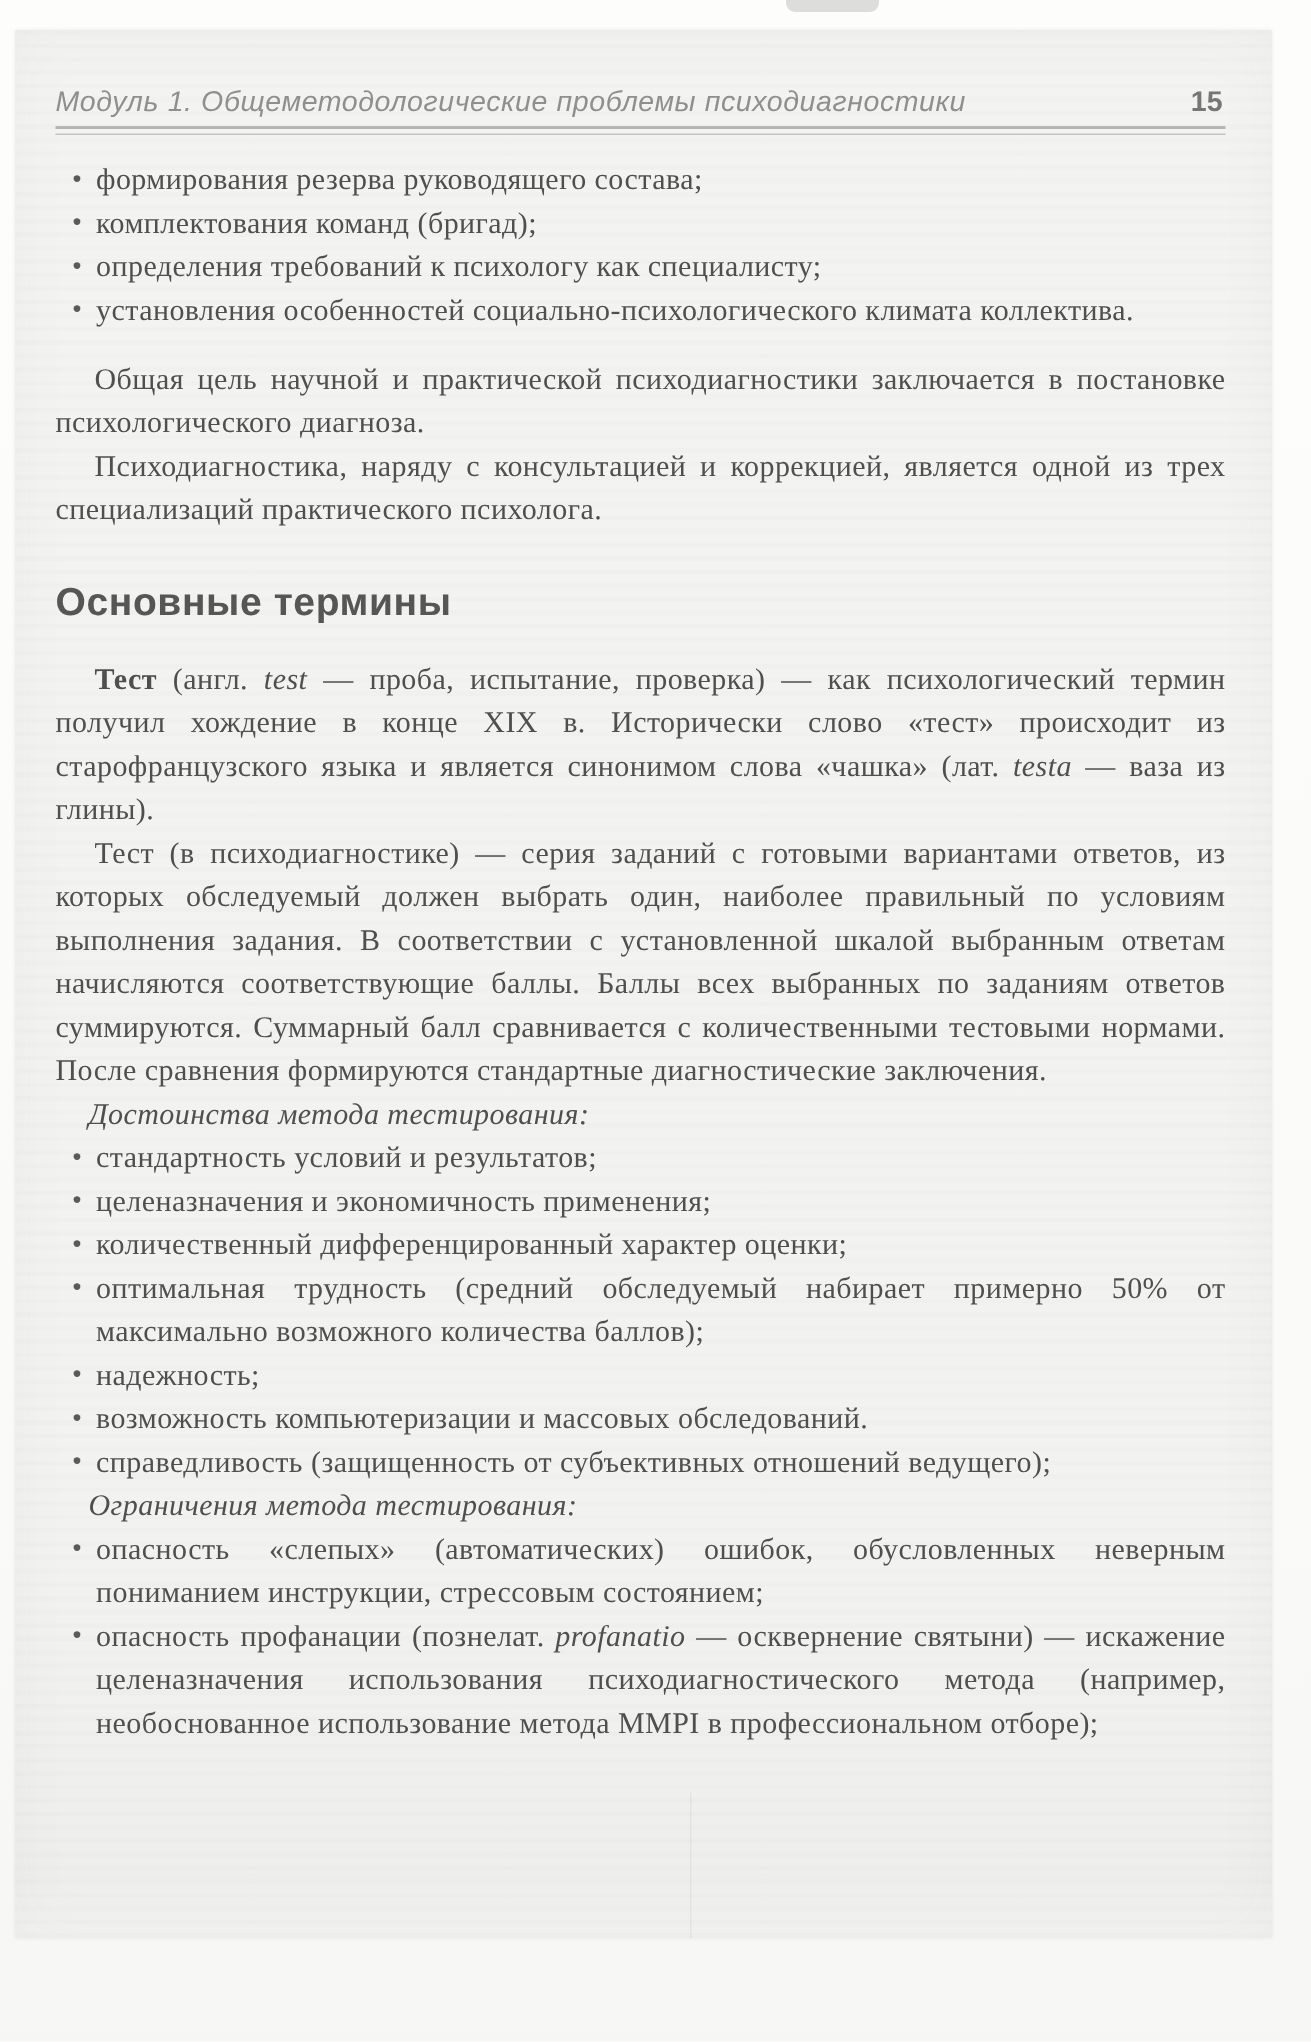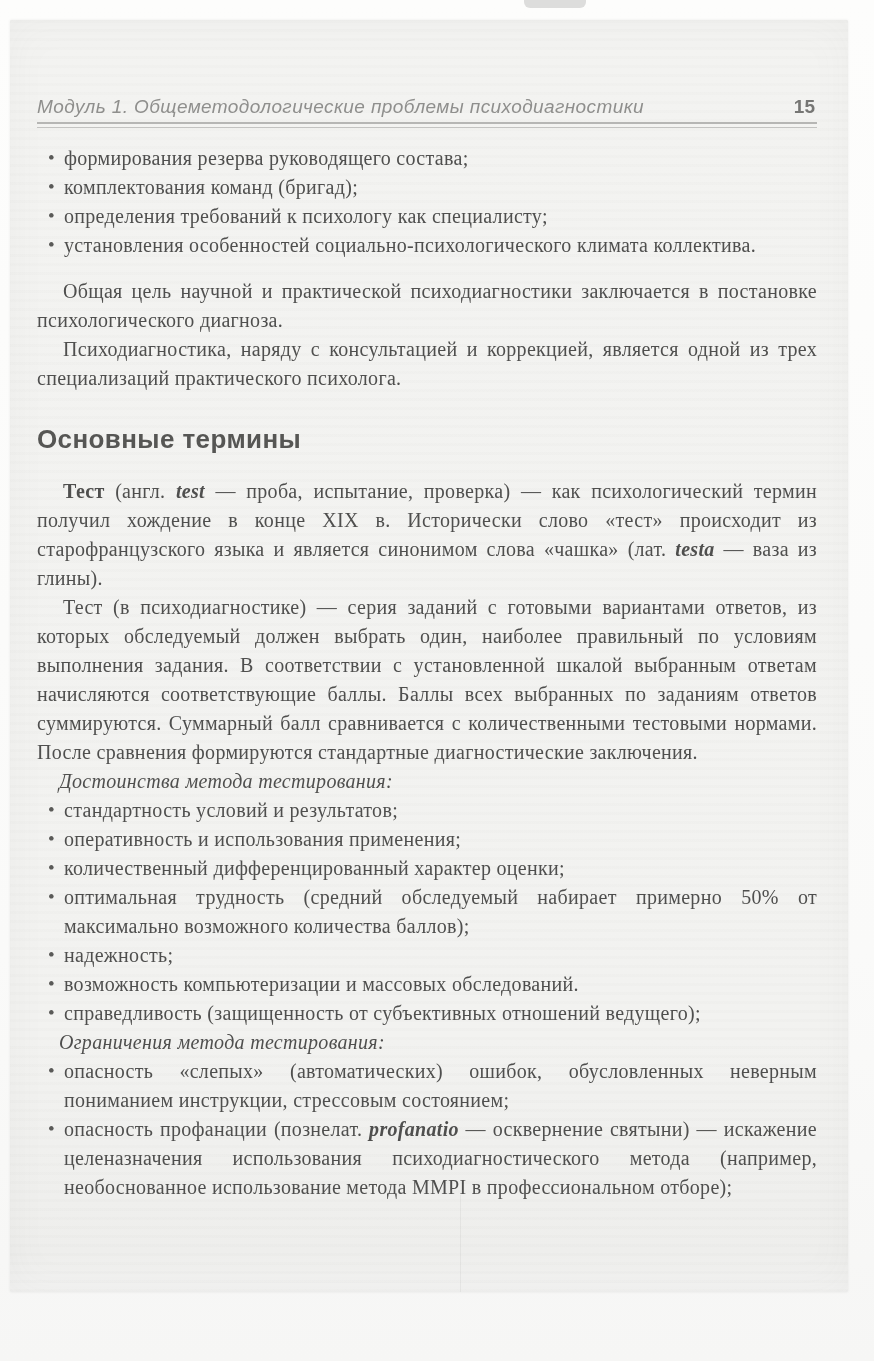--- a/index.html
+++ b/index.html
@@ -53,21 +53,21 @@
     border-radius: 0 0 6px 6px;
     opacity: 0.85;
   }
   .column {
     position: relative;
     margin-left: 27px;
     width: 780px;
   }
   
   .running-header {
-    padding-top: 76px;
+    padding-top: 38px;
     display: flex;
     justify-content: space-between;
     align-items: center;
   }
   .running-title {
     font-family: "Liberation Sans", sans-serif;
     font-style: italic;
     font-size: 19px;
     letter-spacing: 0.4px;
     color: #8f8f8d;
@@ -129,21 +129,21 @@
   }
   ul.bullets li::before {
     content: "\2022";
     position: absolute;
     left: 11px;
     top: -1px;
     font-size: 19px;
     color: #5a5a58;
   }
   .b { font-weight: bold; }
-  .i { font-style: italic; font-weight: bold; }
+  .i { font-style: italic; }
 </style>
 </head>
 <body>
 
 <div class="smudge"></div>
 
 <div class="page">
   <div class="column">
     <header class="running-header">
       <span class="running-title">Модуль 1. Общеметодологические проблемы психодиагностики</span>
@@ -159,21 +159,21 @@
           <li><span>установления особенностей социально-психологического климата коллектива.</span></li>
         </ul>
         <p class="paragraph spaced"><span>Общая цель научной и практической психодиагностики заключается в постановке психологического диагноза.</span></p>
         <p class="paragraph"><span>Психодиагностика, наряду с консультацией и коррекцией, является одной из трех специализаций практического психолога.</span></p>
         <h2 class="section-heading"><span>Основные термины</span></h2>
         <p class="paragraph"><span class="b">Тест</span><span> (англ. </span><span class="i">test</span><span> — проба, испытание, проверка) — как психологический термин получил хождение в конце XIX в. Исторически слово «тест» происходит из старофранцузского языка и является синонимом слова «чашка» (лат. </span><span class="i">testa</span><span> — ваза из глины).</span></p>
         <p class="paragraph"><span>Тест (в психодиагностике) — серия заданий с готовыми вариантами ответов, из которых обследуемый должен выбрать один, наиболее правильный по условиям выполнения задания. В соответствии с установленной шкалой выбранным ответам начисляются соответствующие баллы. Баллы всех выбранных по заданиям ответов суммируются. Суммарный балл сравнивается с количественными тестовыми нормами. После сравнения формируются стандартные диагностические заключения.</span></p>
         <p class="lead"><span>Достоинства метода тестирования:</span></p>
         <ul class="bullets">
           <li><span>стандартность условий и результатов;</span></li>
-          <li><span>оперативность и использования применения;</span></li>
+          <li><span>целеназначения и экономичность применения;</span></li>
           <li><span>количественный дифференцированный характер оценки;</span></li>
           <li><span>оптимальная трудность (средний обследуемый набирает примерно 50% от максимально возможного количества баллов);</span></li>
           <li><span>надежность;</span></li>
           <li><span>возможность компьютеризации и массовых обследований.</span></li>
           <li><span>справедливость (защищенность от субъективных отношений ведущего);</span></li>
         </ul>
         <p class="lead"><span>Ограничения метода тестирования:</span></p>
         <ul class="bullets">
           <li><span>опасность «слепых» (автоматических) ошибок, обусловленных неверным пониманием инструкции, стрессовым состоянием;</span></li>
           <li><span>опасность профанации (познелат. </span><span class="i">profanatio</span><span> — осквернение святыни) — искажение целеназначения использования психодиагностического метода (например, необоснованное использование метода MMPI в профессиональном отборе);</span></li>

